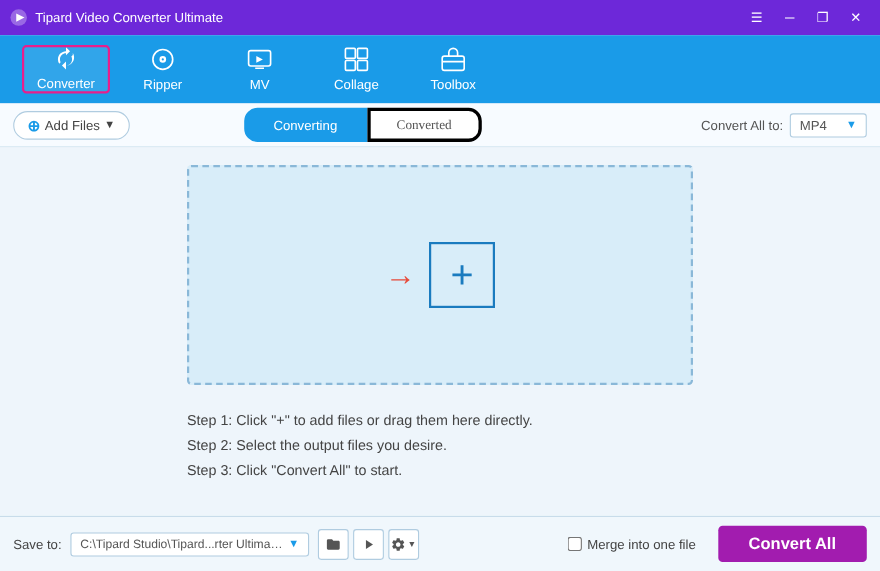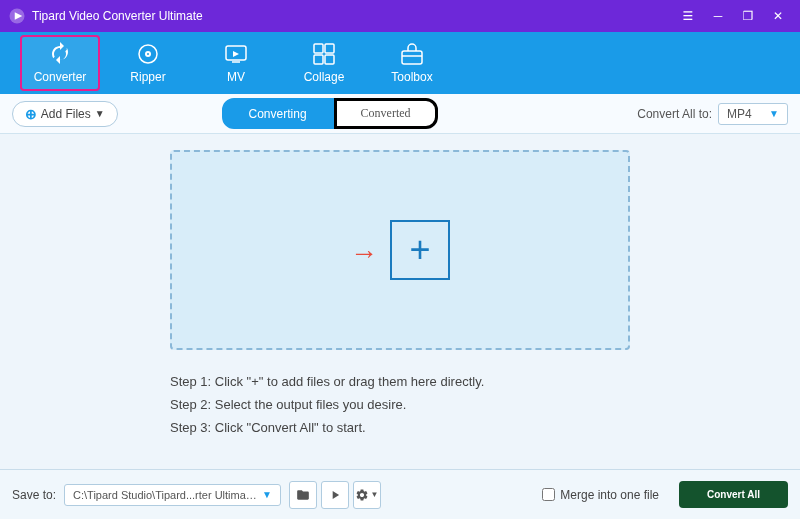--- a/index.html
+++ b/index.html
@@ -51,21 +51,21 @@
       padding: 0 20px;
       gap: 8px;
       flex-shrink: 0;
     }
     .nav-item {
       display: flex;
       flex-direction: column;
       align-items: center;
       justify-content: center;
       width: 80px;
-      height: 56px;
+      height: 44px;
       color: white;
       cursor: pointer;
       border-radius: 4px;
       font-size: 12px;
       gap: 4px;
       position: relative;
     }
     .nav-item.active {
       border: 2px solid #e91e8c;
       background: rgba(255,255,255,0.1);
@@ -242,26 +242,26 @@
     }
     .merge-checkbox {
       display: flex;
       align-items: center;
       gap: 5px;
       margin-left: auto;
       font-size: 12px;
       color: #444;
     }
     .convert-all-btn {
-      background: #14532d;
+      background: #a21caf;
       color: white;
       border: none;
       border-radius: 4px;
       padding: 8px 28px;
-      font-size: 10px;
+      font-size: 15px;
       font-weight: 600;
       cursor: pointer;
       margin-left: 12px;
     }
 
     
     .icon-svg { width: 24px; height: 24px; fill: white; }
   </style>
 </head>
 <body>

